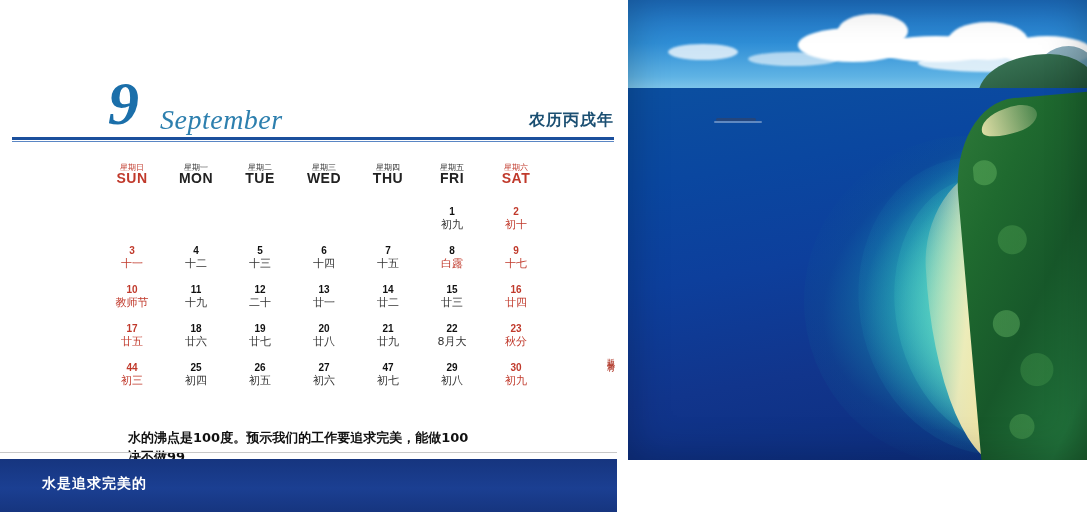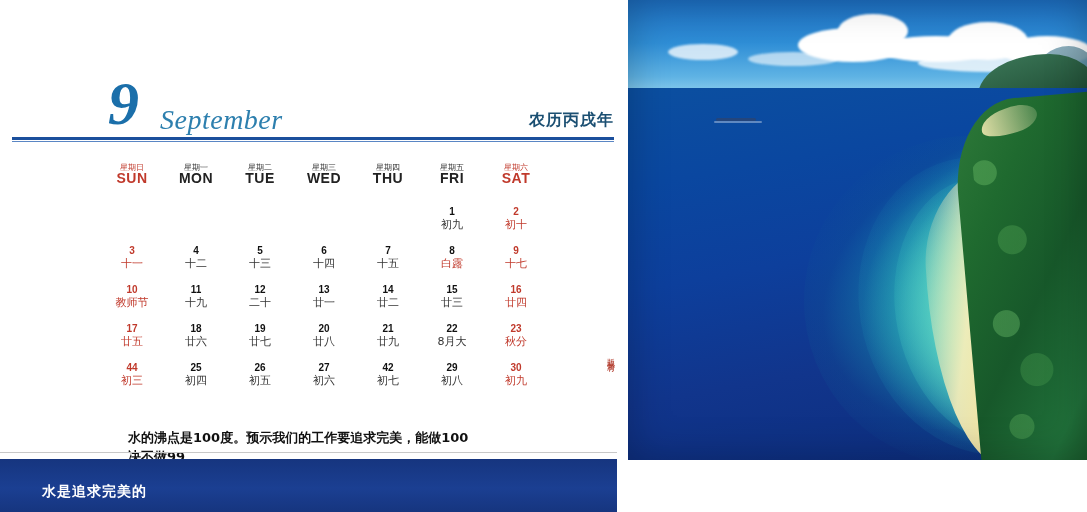--- a/index.html
+++ b/index.html
@@ -177,21 +177,20 @@
   }
   .bottom-bar-text {
     position: absolute;
     left: 42px;
     top: 16px;
     font-family: "DejaVu Sans", sans-serif;
     font-size: 14px;
     font-weight: bold;
     color: #ffffff;
     letter-spacing: 1px;
-    margin-top: 8px;
   }
 
   
   .side-vertical {
     position: absolute;
     left: 592px;
     top: 352px;
     width: 24px;
     height: 110px;
     font-family: "DejaVu Sans", sans-serif;
@@ -526,21 +525,21 @@
             </td>
             <td>
               <div class="d-num">26</div>
               <div class="d-sub">初五</div>
             </td>
             <td>
               <div class="d-num">27</div>
               <div class="d-sub">初六</div>
             </td>
             <td>
-              <div class="d-num">42</div>
+              <div class="d-num">47</div>
               <div class="d-sub">初七</div>
             </td>
             <td>
               <div class="d-num">29</div>
               <div class="d-sub">初八</div>
             </td>
             <td class="red">
               <div class="d-num">30</div>
               <div class="d-sub">初九</div>
             </td>

